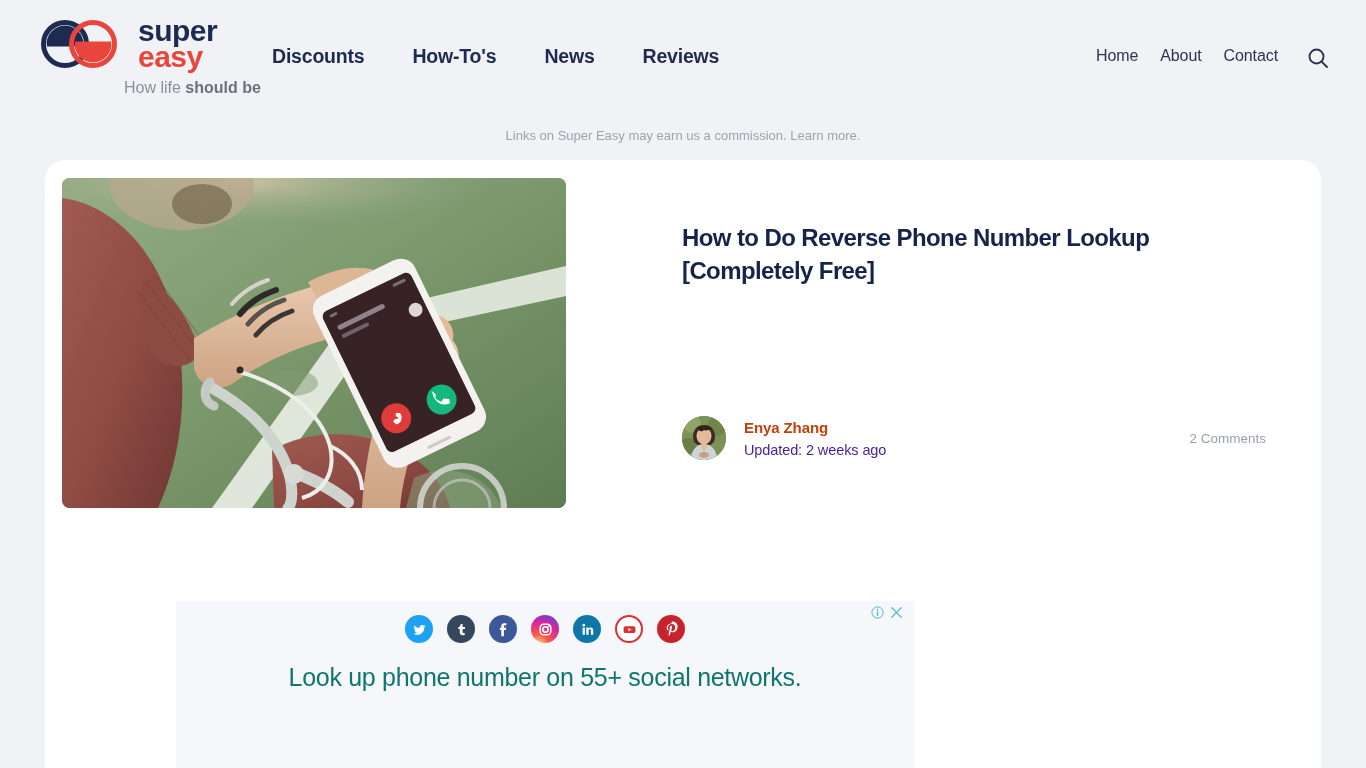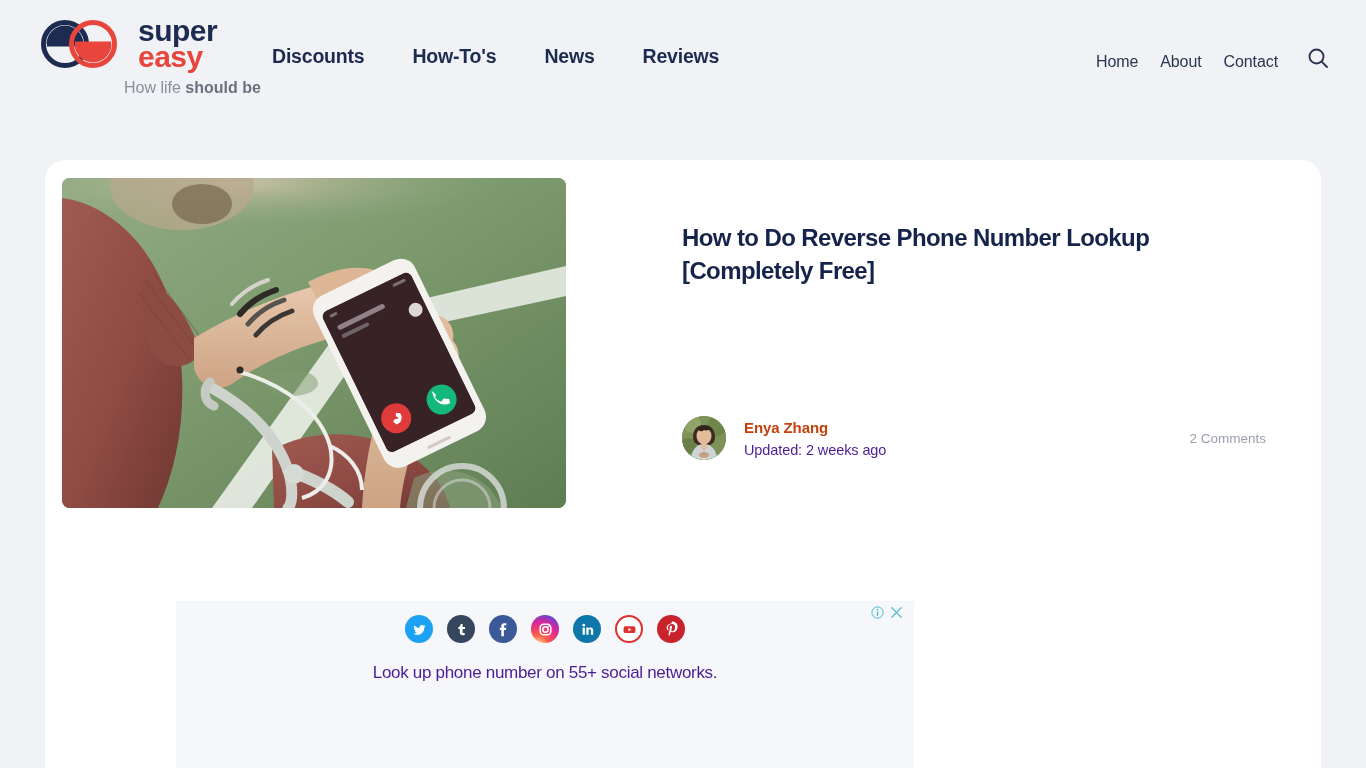--- a/index.html
+++ b/index.html
@@ -39,21 +39,21 @@
     position: absolute; left: 272px; top: 45px;
     display: flex; align-items: center; gap: 48px;
   }
   .main-nav a {
     font-size: 19.5px; font-weight: 700; color: #1c2b4f;
     text-decoration: none; letter-spacing: -0.2px; white-space: nowrap;
   }
 
   .util-nav {
     position: absolute; right: 36px; top: 47px;
-    display: flex; align-items: flex-end; gap: 22px;
+    display: flex; align-items: flex-start; gap: 22px;
   }
   .util-nav a {
     font-size: 16px; color: #2b3450; text-decoration: none;
     letter-spacing: -0.1px; white-space: nowrap;
   }
   .search-btn {
     width: 24px; height: 24px; display: flex;
     align-items: center; justify-content: center;
     background: none; border: none; cursor: pointer; padding: 0;
     margin-left: 6px;
@@ -130,21 +130,21 @@
     align-items: center; gap: 14px;
   }
   .soc {
     width: 28px; height: 28px; border-radius: 50%;
     display: flex; align-items: center; justify-content: center;
     flex: none; color: #fff;
   }
   .soc svg { display: block; }
   .ad-sub {
     margin-top: 20px; text-align: center;
-    font-size: 17px; color: #4c1d95; letter-spacing: -0.3px;
+    font-size: 25px; color: #0f766e; letter-spacing: -0.3px;
   }
 </style>
 </head>
 <body>
 
 <div class="page">
 
   <div class="header">
 
     <div class="logo-block">
@@ -185,20 +185,24 @@
         <span>
           <svg width="22" height="22" viewBox="0 0 22 22">
             <circle cx="9.5" cy="9.5" r="7" fill="none" stroke="#2b3450" stroke-width="1.9"></circle>
             <line x1="14.6" y1="14.6" x2="20" y2="20" stroke="#2b3450" stroke-width="1.9" stroke-linecap="round"></line>
           </svg>
         </span>
       </button>
     </nav>
   </div>
 
+  <div class="disclaimer">
+    <span>Links on Super Easy may earn us a commission.</span>
+    <a href="#">Learn more.</a>
+  </div>
 
   <div class="card">
 
     <div class="hero">
       <svg width="504" height="330" viewBox="0 0 504 330">
         <defs>
           <linearGradient id="turf" x1="0" y1="0" x2="1" y2="1">
             <stop offset="0%" stop-color="#93ab84"></stop>
             <stop offset="45%" stop-color="#7d9a6e"></stop>
             <stop offset="100%" stop-color="#5f7d53"></stop>

